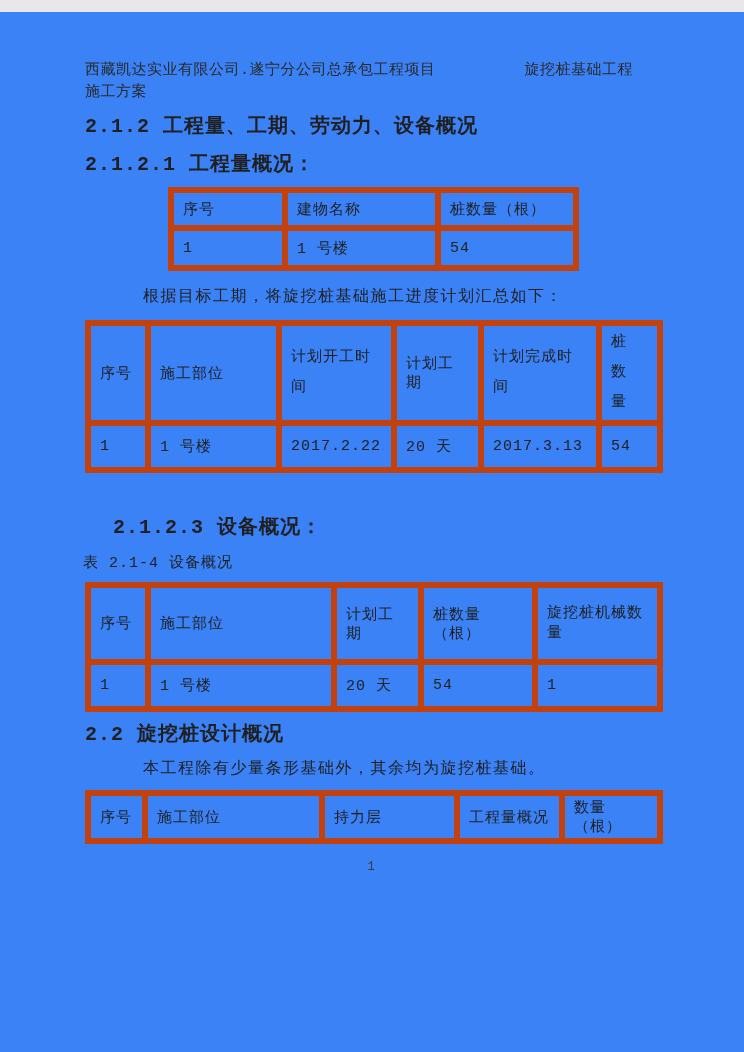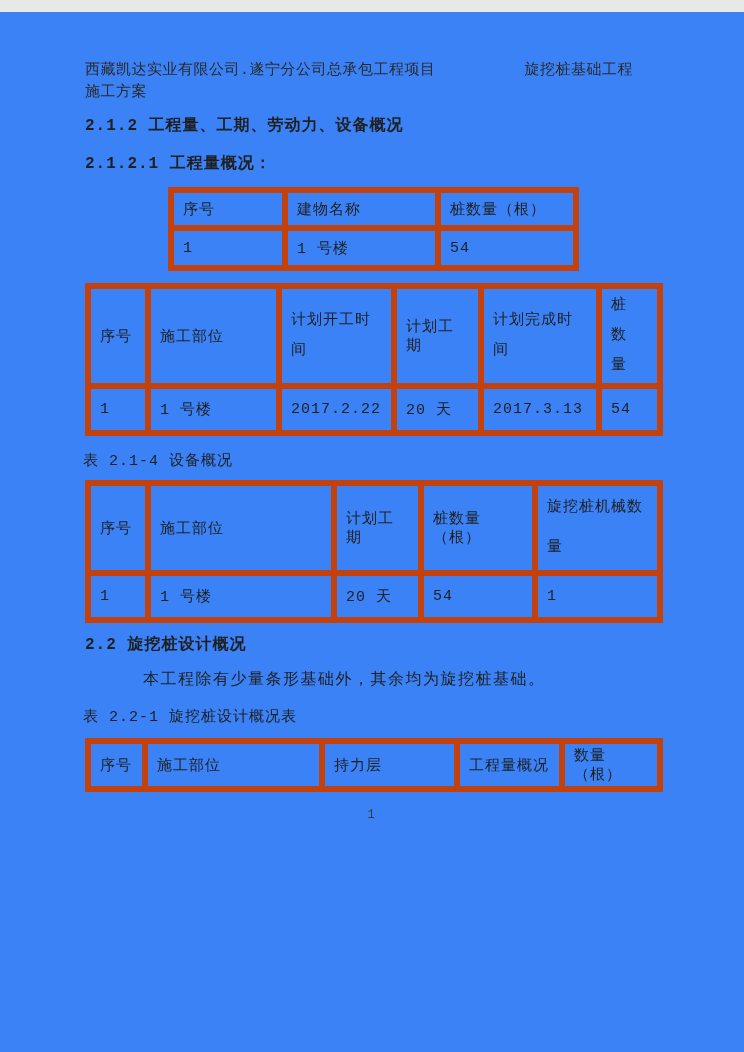--- a/index.html
+++ b/index.html
@@ -9,21 +9,21 @@
     font-family:Liberation Mono, monospace;
     color:#1f1f1f; position:relative; overflow:hidden;
   }
   .content { padding:48px 87px 0 85px; }
 
   .doc-header { font-size:15px; line-height:22px; color:#2a2a2a; }
   .doc-header .line1 { display:flex; justify-content:space-between; }
   .doc-header .line1 .right { margin-right:24px; }
   .doc-header, .doc-header span { letter-spacing:0.5px; }
 
-  .heading { font-weight:bold; font-size:16px; line-height:21px; letter-spacing:1px; }
+  .heading { font-weight:bold; font-size:20px; line-height:21px; letter-spacing:1px; }
   .h-212   { margin-top:12px; }
   .h-2121  { margin-top:17px; }
   .h-2122  { margin-top:9px; }
   .h-2123  { margin-top:44px; margin-left:28px; }
   .h-22    { margin-top:12px; }
 
   .caption { font-size:15px; line-height:21px; letter-spacing:1px; margin-left:-2px; }
   .cap-1 { margin-top:16px; }
   .cap-2 { margin-top:17px; }
   .cap-3 { margin-top:15px; }
@@ -46,21 +46,21 @@
   .t1 tr.dt td { height:40px; }
   .t-full { width:572px; margin-top:12px; }
   .t2 tr.hd td { height:78px; }
   .t2 tr.dt td { height:47px; }
   .t3 { margin-top:8px; }
   .t3 tr.hd td { height:77px; }
   .t3 tr.dt td { height:47px; }
   .t4 { margin-top:10px; }
   .t4 tr.hd td { height:47px; }
   .wrap2 { white-space:pre-line; line-height:30px; }
-  .t3 .wrap2 { line-height:40px; }
+  .t3 .wrap2 { line-height:20px; }
 
   .page-number { text-align:center; font-size:12px; color:#3a3a3a; margin-top:16px; }
 </style>
 </head>
 <body>
 
 <div class="page">
   <div class="content">
 
     <div class="doc-header">
@@ -90,20 +90,21 @@
       </tr>
       <tr class="dt">
         <td>1</td>
         <td>1 号楼</td>
         <td>54</td>
       </tr>
     </tbody>
       </table>
 
 
+    <div class="para para-1">根据目标工期，将旋挖桩基础施工进度计划汇总如下：</div>
 
 
     <table class="doc-table t-full t2">
       <colgroup>
           <col style="width:60px">
           <col style="width:131px">
           <col style="width:115px">
           <col style="width:87px">
           <col style="width:118px">
           <col style="width:61px">
@@ -124,20 +125,21 @@
         <td>1</td>
         <td>1 号楼</td>
         <td>2017.2.22</td>
         <td>20 天</td>
         <td>2017.3.13</td>
         <td>54</td>
       </tr>
     </tbody>
       </table>
 
+    <div class="heading h-2123">2.1.2.3 设备概况：</div>
 
     <div class="caption cap-3">表 2.1-4 设备概况</div>
 
     <table class="doc-table t-full t3">
       <colgroup>
           <col style="width:60px">
           <col style="width:186px">
           <col style="width:87px">
           <col style="width:114px">
           <col style="width:125px">
@@ -158,21 +160,20 @@
         <td>54</td>
         <td>1</td>
       </tr>
     </tbody>
       </table>
 
     <div class="heading h-22">2.2 旋挖桩设计概况</div>
 
     <div class="para para-2">本工程除有少量条形基础外，其余均为旋挖桩基础。</div>
 
-    <div class="caption cap-4">表 2.2-1 旋挖桩设计概况表</div>
 
     <table class="doc-table t-full t4">
       <colgroup>
           <col style="width:57px">
           <col style="width:177px">
           <col style="width:135px">
           <col style="width:105px">
           <col style="width:98px">
         </colgroup>
       <tbody>

